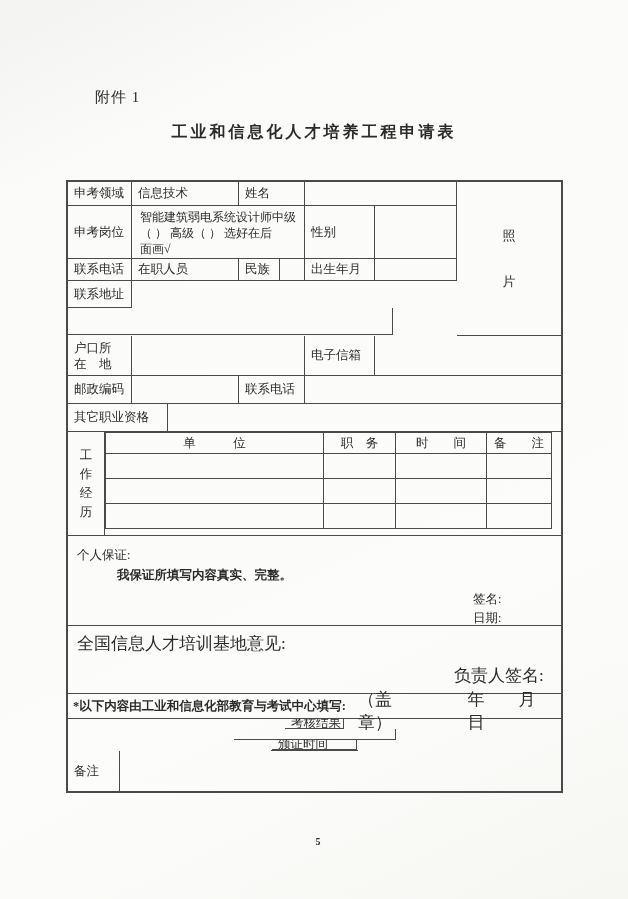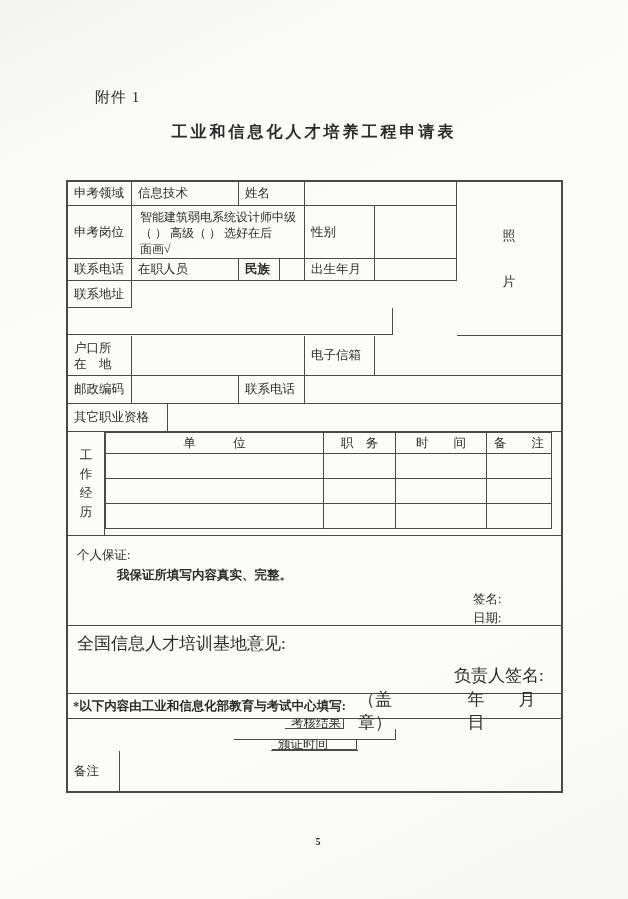--- a/index.html
+++ b/index.html
@@ -53,21 +53,21 @@
   }
   .r1,.r3,.r45{display:flex;}
   .r1{height:24px;}
   .r2{height:53px;display:flex;}
   .r3{height:22px;}
   .r4{height:24px;}
   .r5{height:27px;}
   .w-c1{width:64px;}
   .w-c2{width:107px;}
   .w-c3{width:66px;}
-  .w-mz{width:41px;font-weight:bold;}
+  .w-mz{width:41px;}
   .w-mzb{width:25px;}
   .w-c4{width:70px;}
   .w-c5{width:82px;}
   .w-c45{width:152px;}
   .w-c23{width:173px;}
   .w-c25{width:325px;}
   .post-cell{display:block;padding:3px 4px 0 8px;line-height:16px;font-size:12px;}
   
   .r6{height:28px;}
   .r7{height:40px;}

